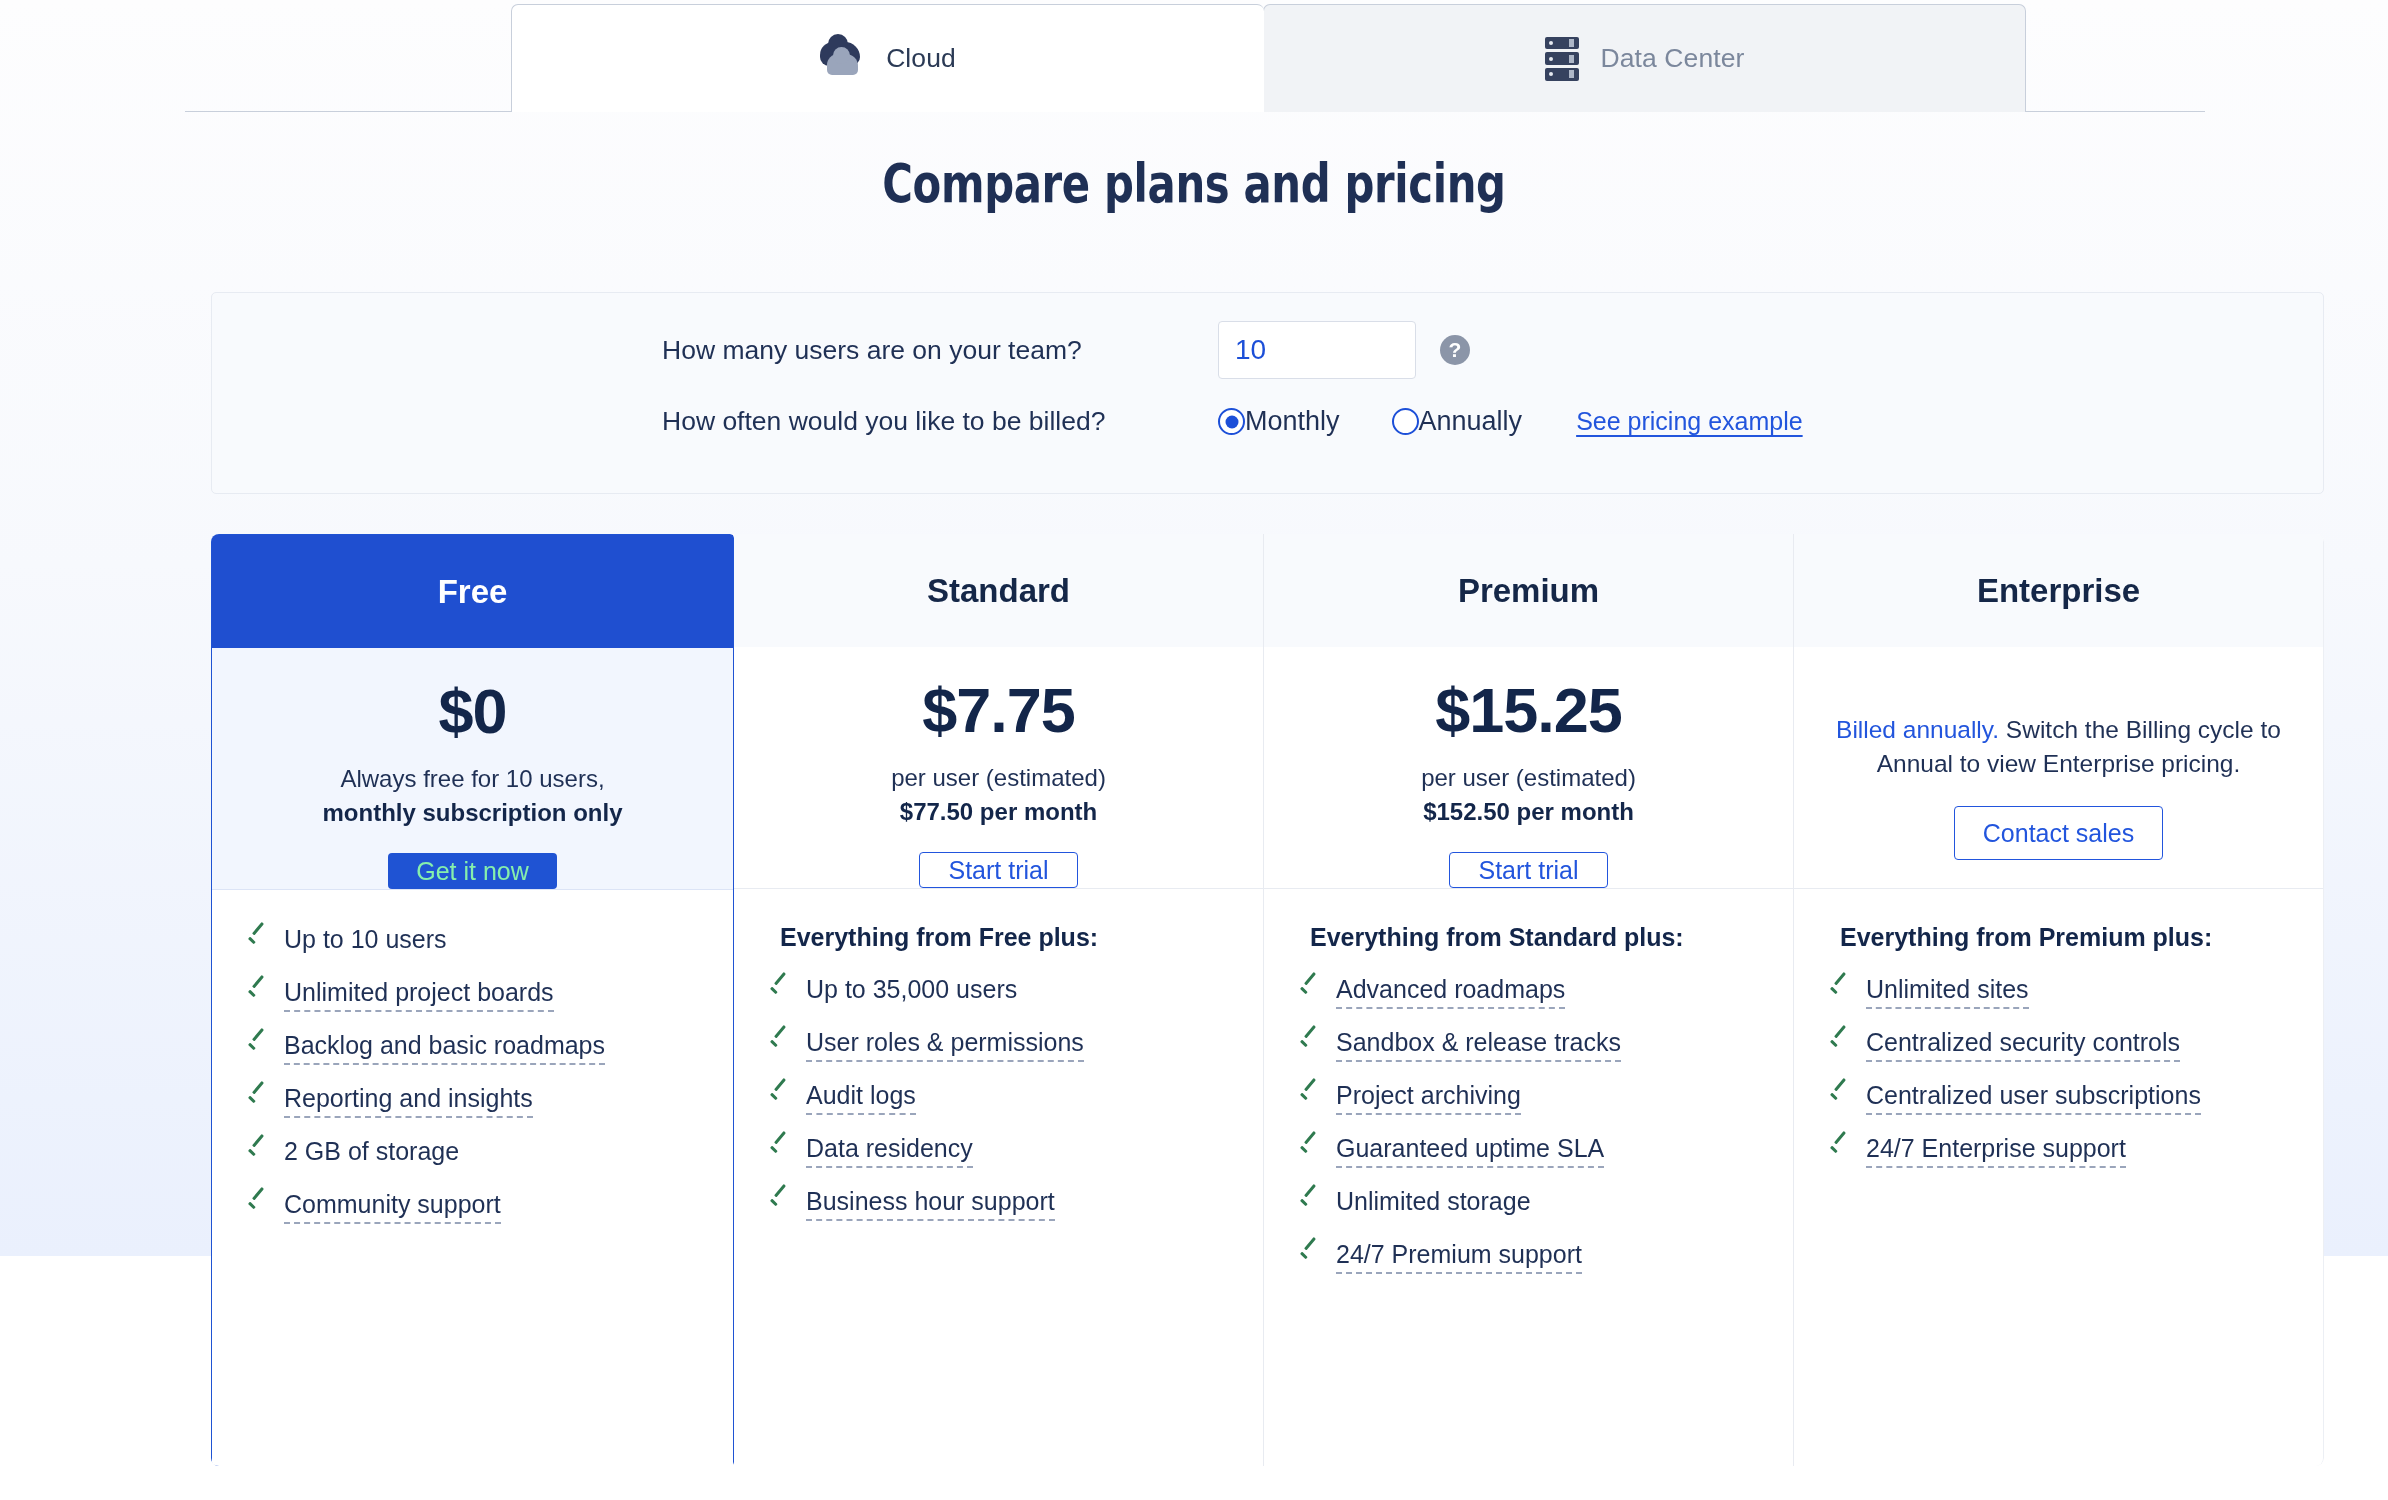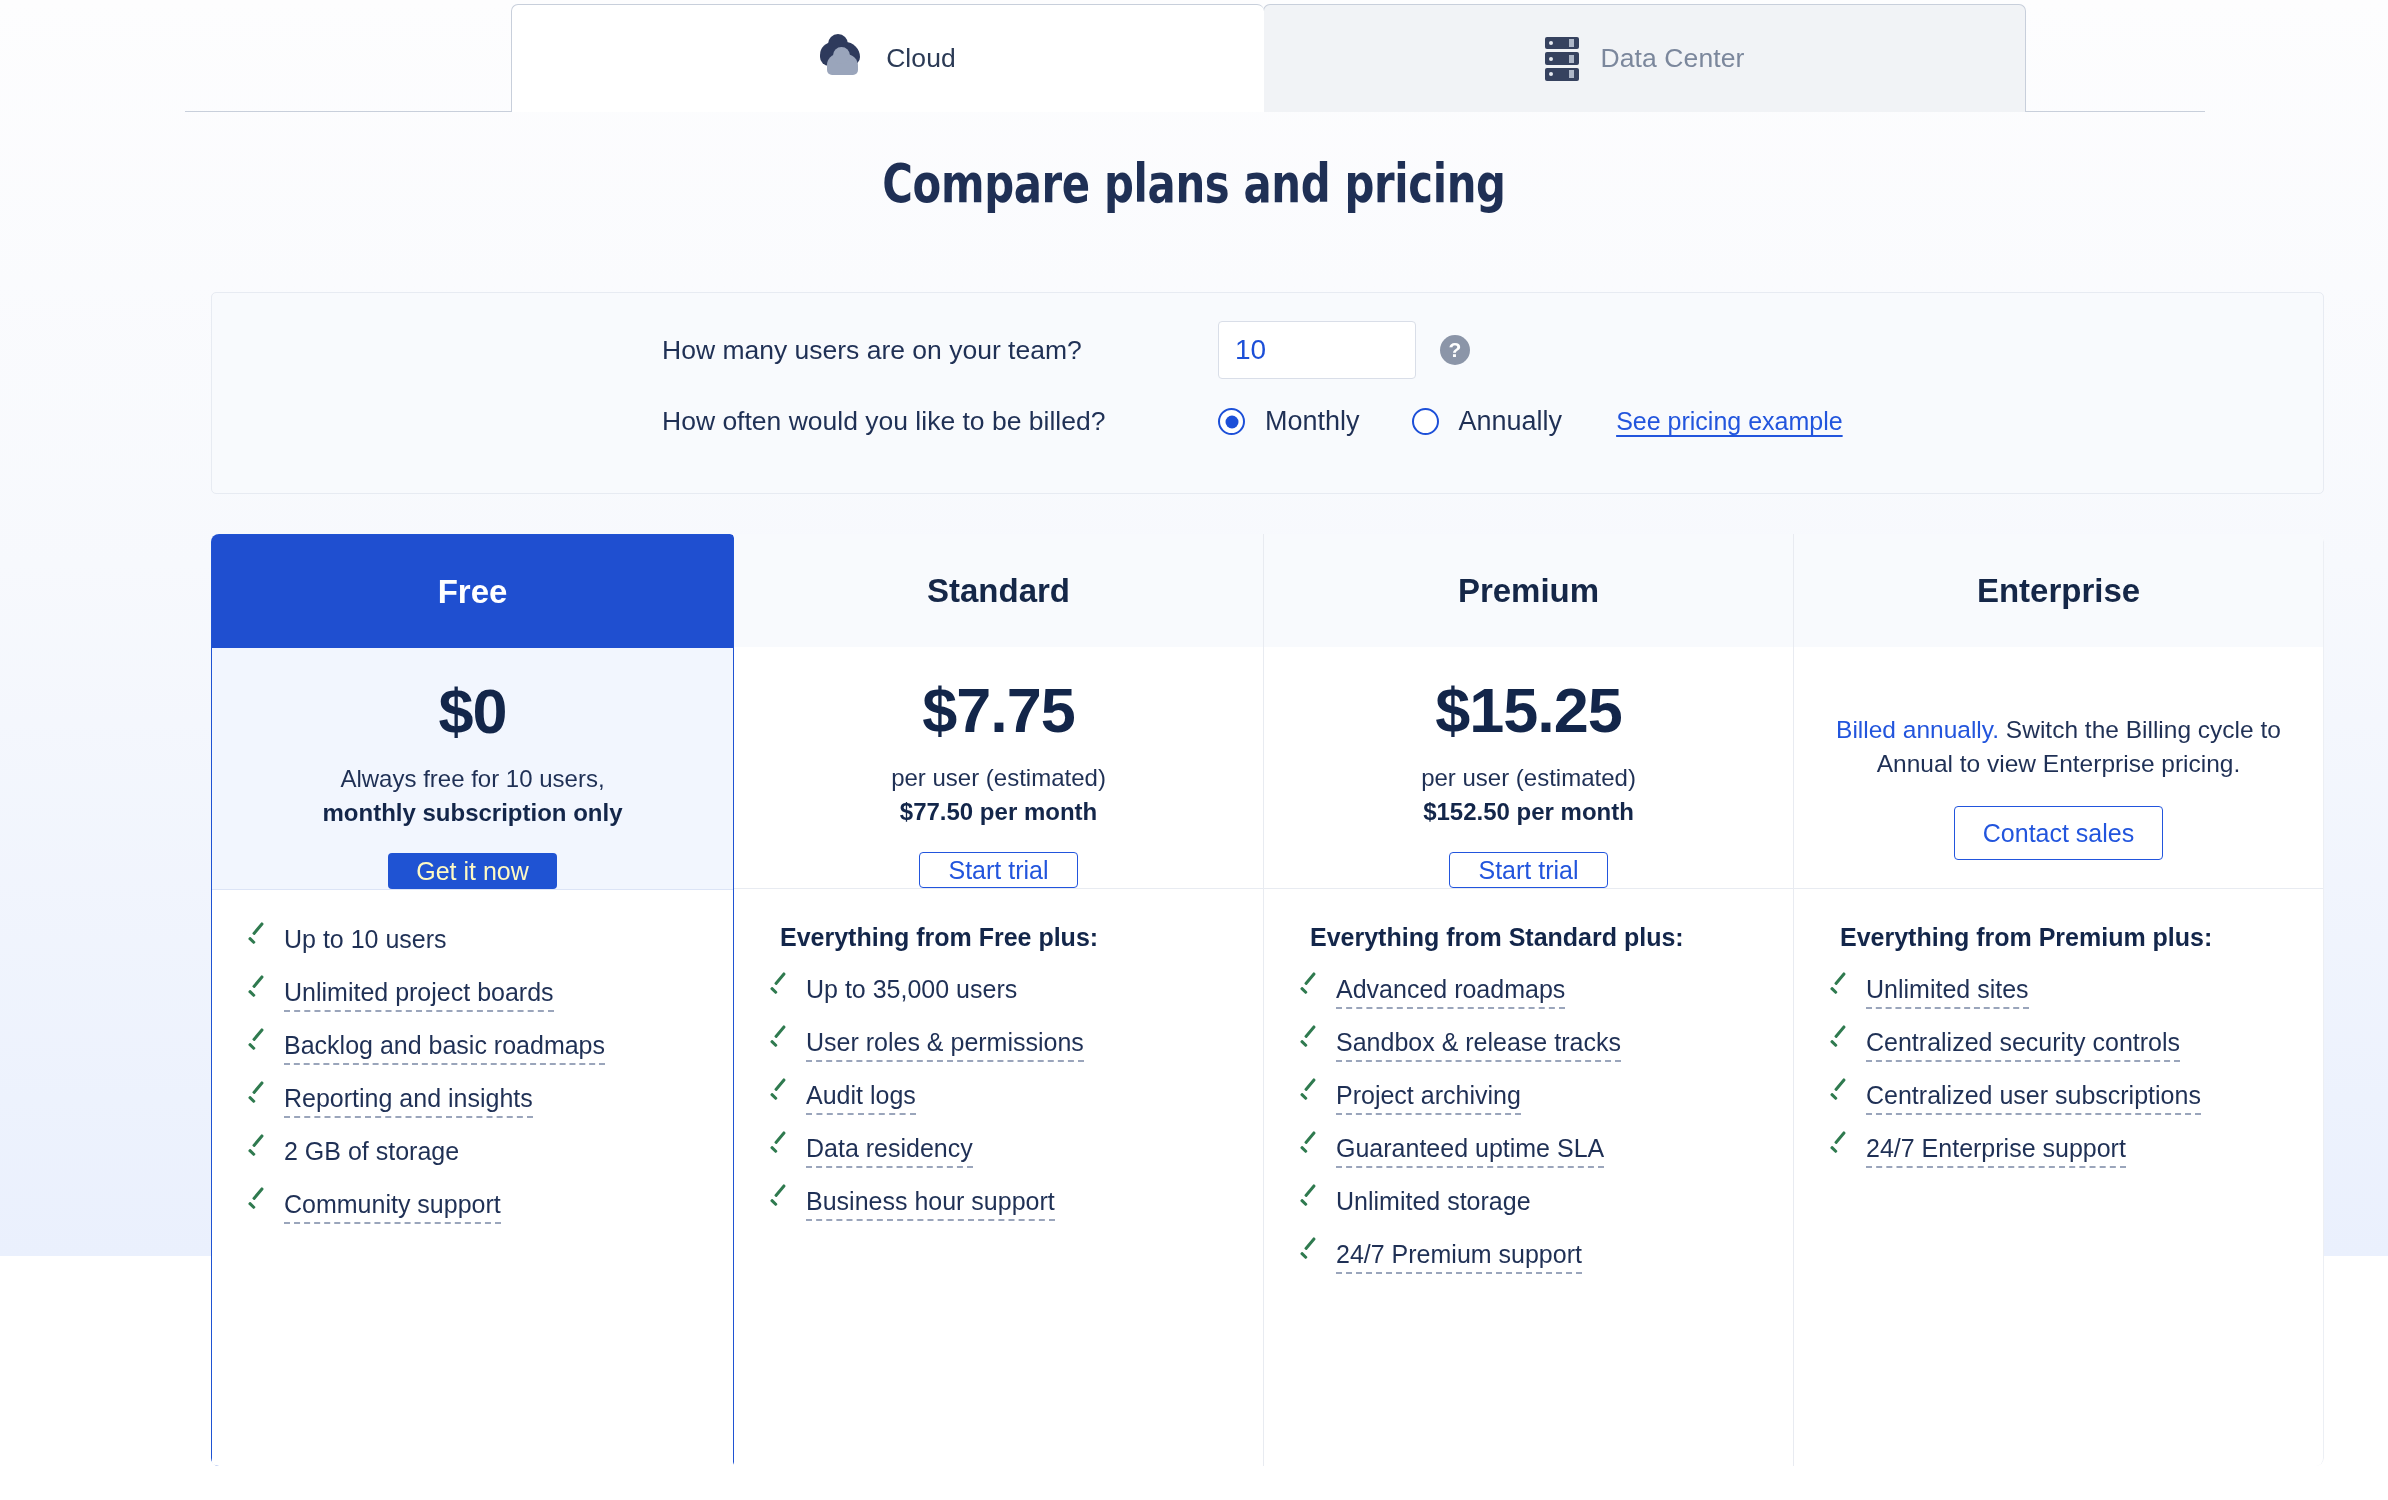--- a/index.html
+++ b/index.html
@@ -183,21 +183,21 @@
     font-weight: bold;
     display: flex;
     align-items: center;
     justify-content: center;
     cursor: pointer;
   }
 
   .radio-opt {
     display: flex;
     align-items: center;
-    gap: 20px;
+    gap: 0;
     cursor: pointer;
   }
   .radio-dot {
     width: 27px; height: 27px;
     border-radius: 50%;
     border: 2.5px solid #1c4fd8;
     background: #ffffff;
     position: relative;
     flex: none;
   }
@@ -297,21 +297,21 @@
     display: inline-flex;
     align-items: center;
     justify-content: center;
     border-radius: 4px;
     font-size: 25px;
     cursor: pointer;
     white-space: nowrap;
   }
   .cta.solid {
     background: #1f53d3;
-    color: #fef9c3;
+    color: #86efac;
     padding: 0 28px;
     border: none;
   }
   .cta.ghost {
     background: #ffffff;
     color: #2255dd;
     border: 1px solid #2255dd;
     padding: 0 28px;
   }
 

